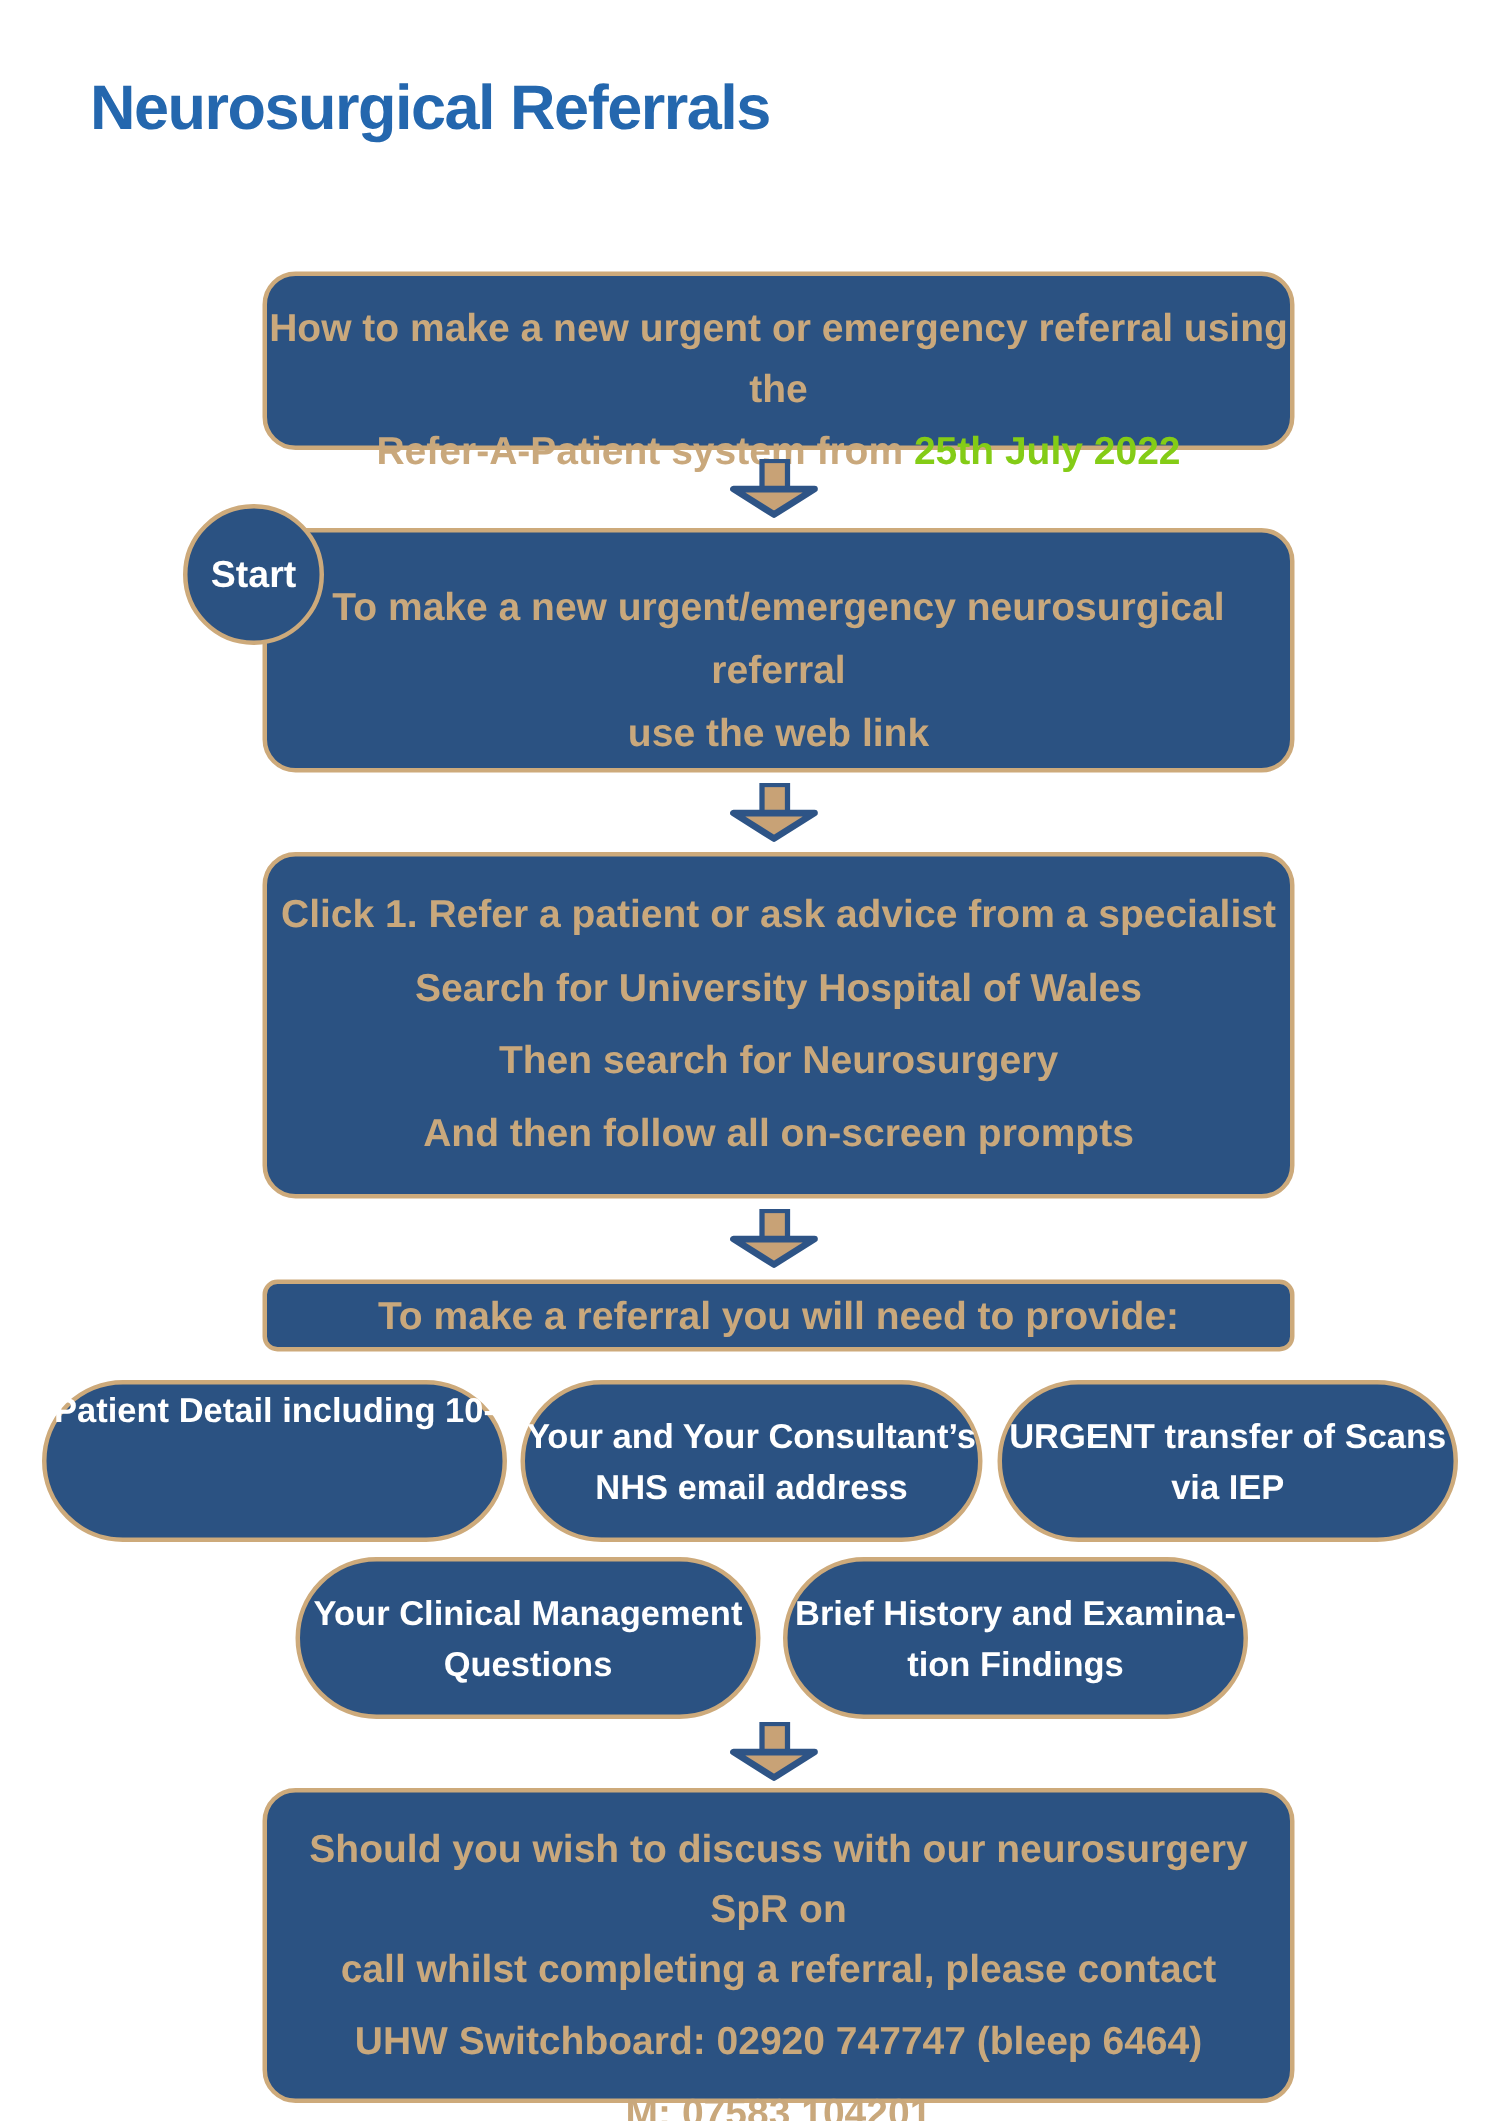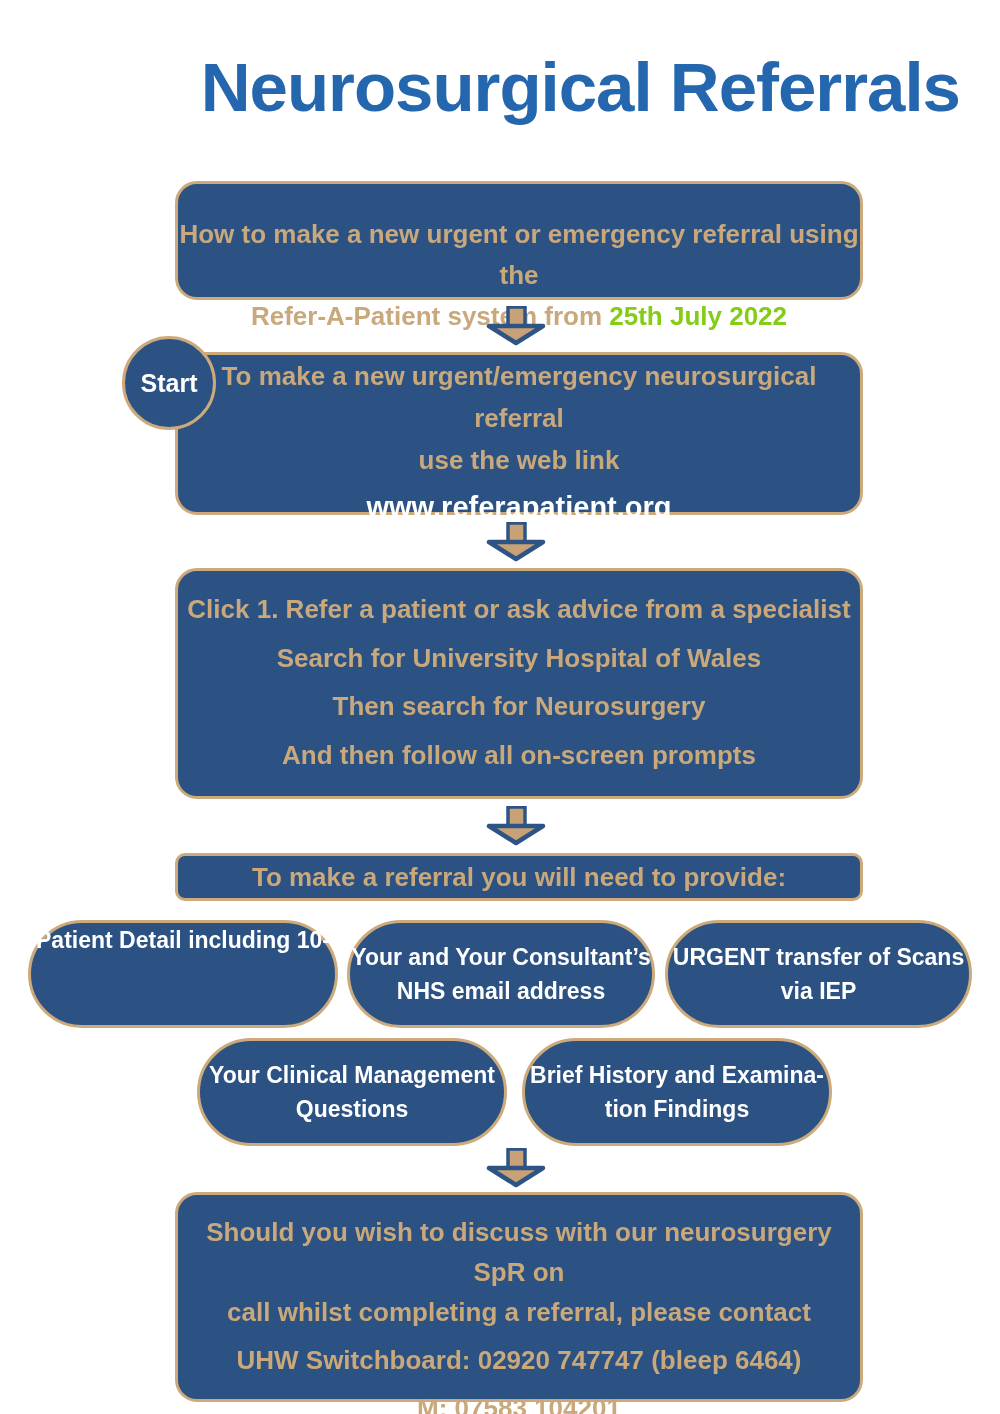--- a/index.html
+++ b/index.html
@@ -1,38 +1,38 @@
 <!DOCTYPE html>
 <html><head>
 <meta charset="utf-8">
 <style>
   html,body{margin:0;padding:0;background:#ffffff;}
   body{font-family:"Liberation Sans", sans-serif;}
   .page{position:relative;width:1000px;height:1414px;background:#ffffff;overflow:hidden;}
 
-  .title{position:absolute;left:60px;top:48px;width:900px;text-align:right;
-    font-size:69px;font-weight:bold;color:#2467AE;letter-spacing:-1px;}
+  .title{position:absolute;left:60px;top:48px;width:900px;text-align:left;
+    font-size:42px;font-weight:bold;color:#2467AE;letter-spacing:-1px;}
 
   
   .logo{position:absolute;left:835px;top:0;width:165px;height:215px;}
   .logo-text{position:absolute;right:52px;top:56px;text-align:right;
     font-weight:bold;font-size:16px;line-height:19px;color:#3B3B3B;}
   .logo-dept{margin-top:7px;color:#B5A06E;}
   .logo-art{position:absolute;left:0;top:0;}
 
   
   .fbox{position:absolute;background:#2B5282;border:3px solid #CDAA7B;
     border-radius:22px;box-sizing:border-box;text-align:center;
     color:#C9A87C;font-weight:bold;font-size:26px;}
   .tan{color:#C9A87C;}
   .white{color:#84cc16;}
 
-  .box1{left:175px;top:181px;width:688px;height:119px;padding-top:30px;line-height:41px;}
+  .box1{left:175px;top:181px;width:688px;height:119px;padding-top:14px;line-height:41px;}
   .box2{left:175px;top:352px;width:688px;height:163px;border-radius:0 22px 22px 22px;
-    padding-top:0;line-height:42px;}
+    padding-top:28px;line-height:42px;}
   .weblink{display:inline-block;margin-top:9px;font-size:29px;color:#ffffff;
     text-decoration:underline;text-underline-offset:5px;line-height:34px;}
   .box3{left:175px;top:568px;width:688px;height:231px;padding-top:14px;line-height:48.5px;}
   .bar{left:175px;top:853px;width:688px;height:48px;border-radius:10px;
     line-height:43px;}
   .contact{left:175px;top:1192px;width:688px;height:210px;padding-top:17px;line-height:40px;}
   .contact .gap{margin-top:8px;}
 
   .start{position:absolute;left:122px;top:336px;width:94px;height:94px;
     background:#2B5282;border:3px solid #CDAA7B;border-radius:50%;

